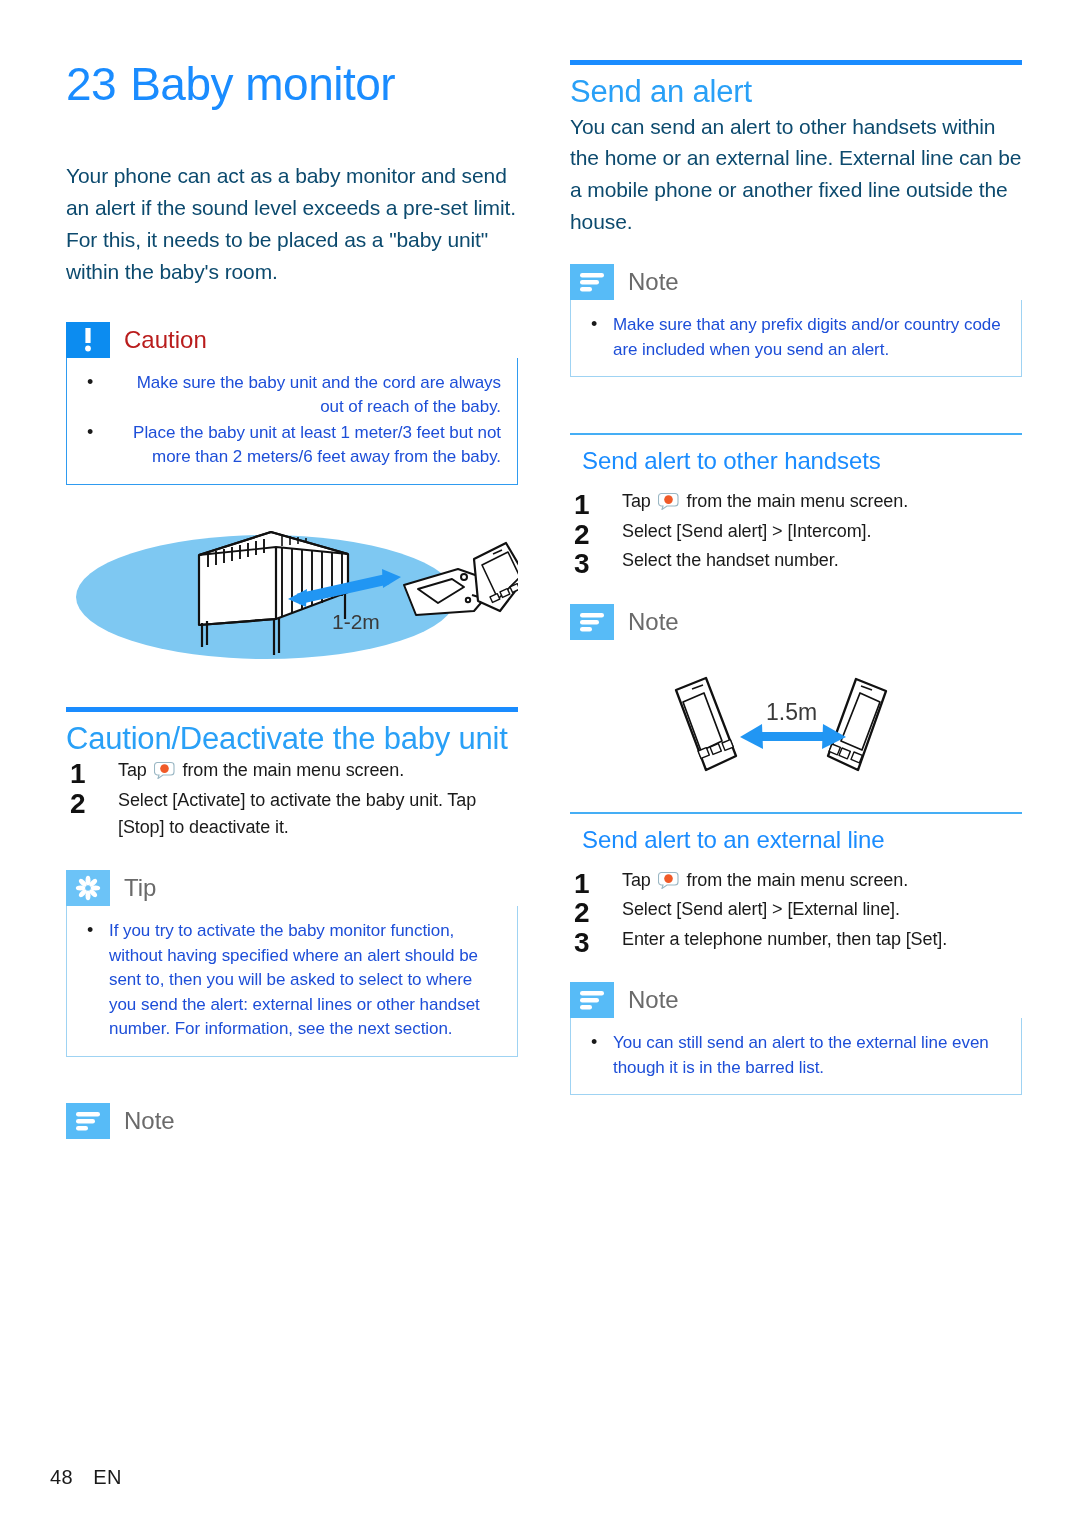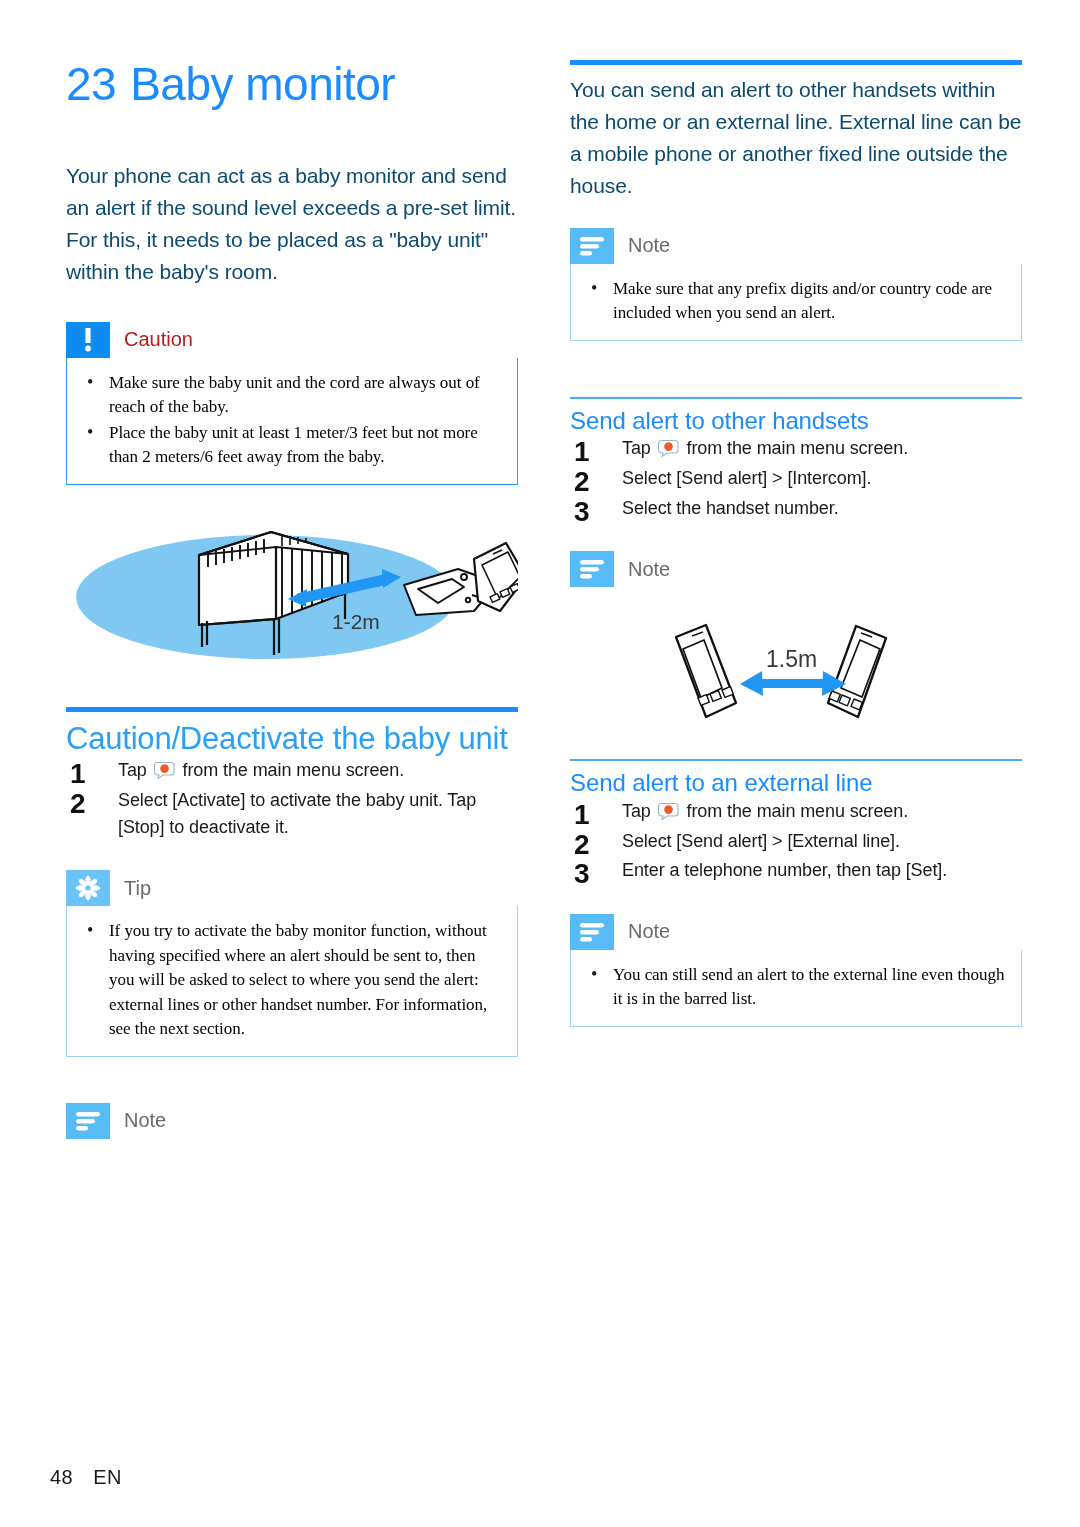--- a/index.html
+++ b/index.html
@@ -59,21 +59,21 @@
   .h3-rule {
     height: 2px;
     background: #45aef5;
     width: 100%;
     margin-bottom: 8px;
   }
   h3.subsect {
     font-size: 24px;
     font-weight: normal;
     color: #1a8cff;
-    margin: 0;
+    margin: 12px;
     line-height: 1.2;
     letter-spacing: -0.1px;
   }
 
   
   p.body {
     font-size: 21px;
     line-height: 1.52;
     margin: 0;
     color: #0c4a6e;
@@ -126,48 +126,47 @@
     display: flex;
     align-items: center;
     justify-content: center;
     flex: 0 0 44px;
   }
   .badge-caution { background: #0c8cf0; }
   .badge-note    { background: #57bbf7; }
   .badge-tip     { background: #6cc3f7; }
 
   .callout-title {
-    font-size: 20px;
+    font-size: 24px;
     color: #6a6a6a;
     margin-left: 14px;
     letter-spacing: 0px;
   }
   .callout-title.caution-title { color: #b91c1c; }
 
   .callout-body {
     border: 1px solid #9fd3f3;
     border-top: none;
     padding: 13px 16px 13px 16px;
   }
-  .callout-body.caution-body { border-color: #2f9bf0; }
+  .callout-body.caution-body { border-color: #2f9bf0; text-align: right; }
 
   ul.bullets {
     list-style: none;
     margin: 0;
     padding: 0;
   }
   ul.bullets > li {
     position: relative;
     padding-left: 26px;
     font-size: 17px;
     line-height: 1.44;
-    color: #000000;
+    color: #1d4ed8;
     margin-bottom: 1px;
     letter-spacing: -0.05px;
-    font-family: Liberation Serif, serif;
   }
   ul.bullets > li::before {
     content: "\2022";
     position: absolute;
     left: 4px;
     top: -1px;
     font-size: 18px;
     color: #1a1a1a;
   }
 
@@ -360,20 +359,21 @@
         <div class="callout-title">Note</div>
       </div>
     </div>
 
   </div>
 
   <div class="col col-right">
 
     <div class="h2-block">
       <div class="h2-rule"></div>
+      <h2 class="sect">Send an alert</h2>
     </div>
 
     <p class="body mt-40">You can send an alert to other handsets within the home or an external line. External line can be a mobile phone or another fixed line outside the house.</p>
 
     <div class="callout mt-26">
       <div class="callout-head">
         <div class="callout-badge badge-note">
           <svg width="28" height="22" viewBox="0 0 28 22" aria-hidden="true">
             <g fill="#ffffff">
               <rect x="2" y="2" width="24" height="4.4" rx="2.2"></rect>

